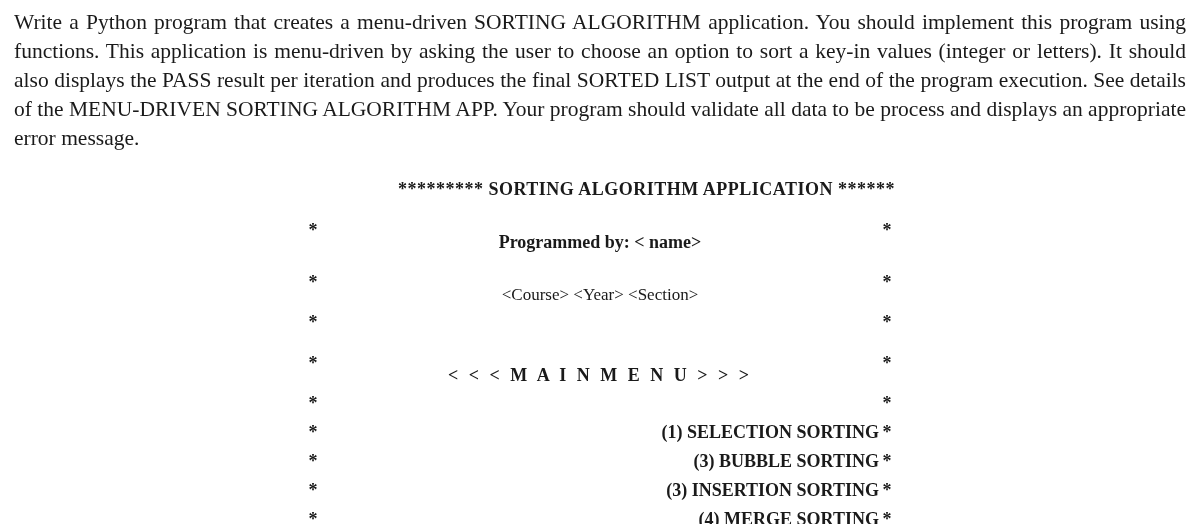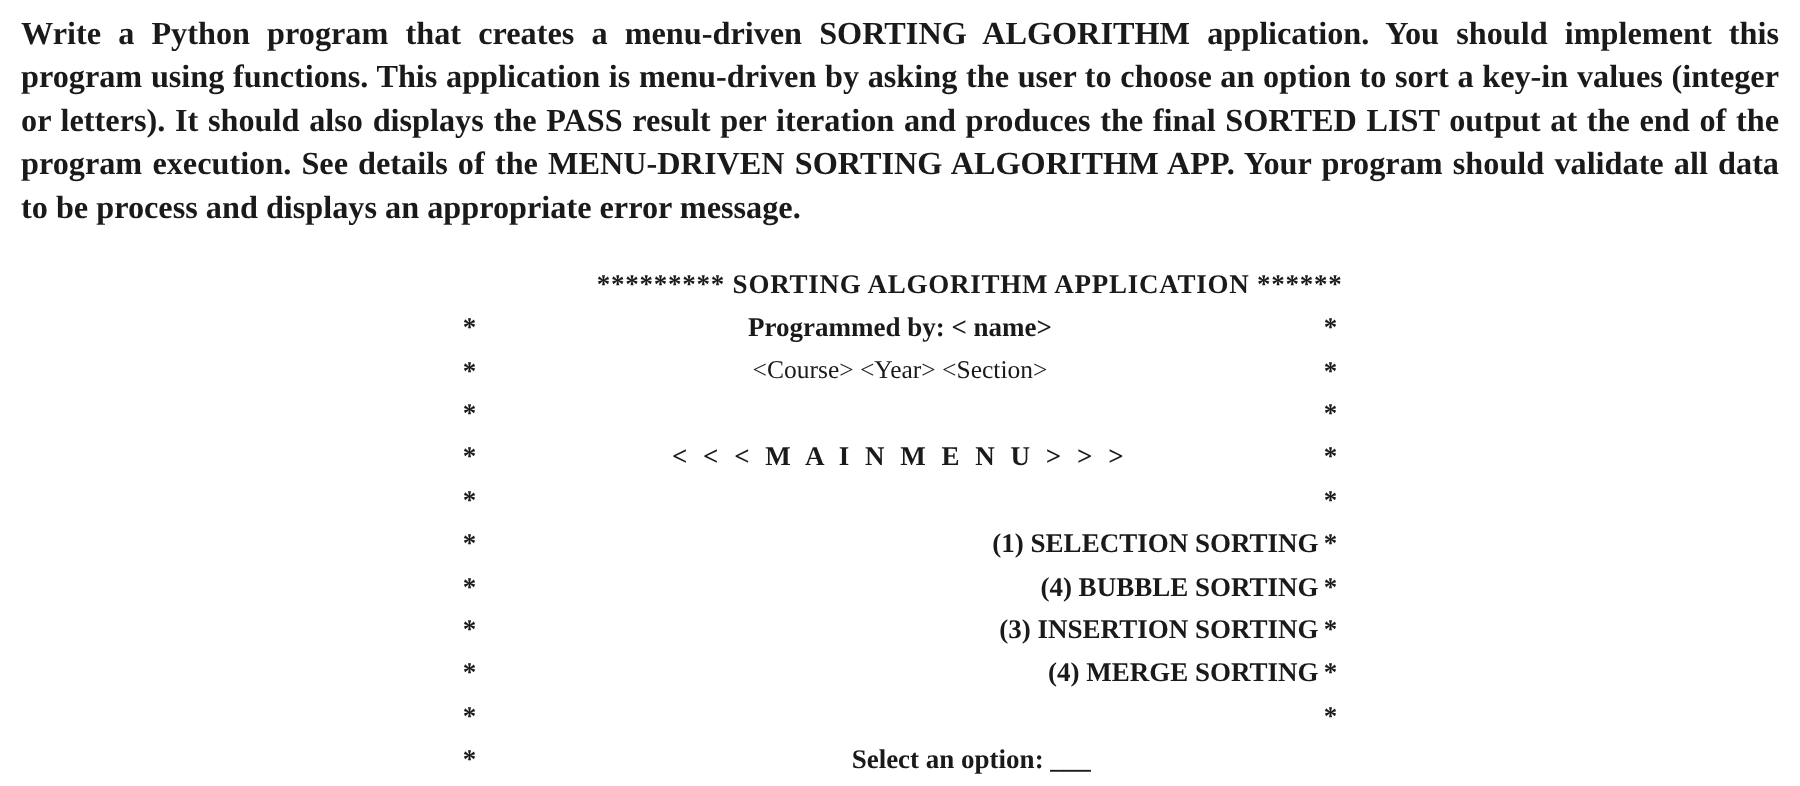--- a/index.html
+++ b/index.html
@@ -13,21 +13,21 @@
       width: 1200px;
       height: 524px;
       padding: 8px 14px;
       color: #1a1a1a;
     }
     .question-text {
       font-size: 21.5px;
       line-height: 1.35;
       text-align: justify;
       margin-bottom: 22px;
-      font-weight: 700;
+      font-weight: 400;
     }
     .menu-box {
       width: 590px;
       margin: 0 auto;
       font-family: Georgia, 'Times New Roman', serif;
       font-size: 18px;
       line-height: 1.6;
       position: relative;
     }
     .menu-top-row {
@@ -45,20 +45,21 @@
     .star-edge {
       width: 16px;
       font-weight: 700;
       font-size: 18px;
       text-align: center;
     }
     .center-content {
       flex: 1;
       text-align: center;
       font-weight: 700;
+      margin-top: 24px;
     }
     .programmed-line {
       font-size: 18px;
       font-weight: 700;
     }
     .course-line {
       font-size: 17px;
       font-weight: 400;
     }
     .main-menu-line {
@@ -125,21 +126,21 @@
   </div>
 
   <div class="menu-line">
     <span class="star-edge">*</span>
     <span class="option-line">(1)  SELECTION SORTING</span>
     <span class="star-edge">*</span>
   </div>
 
   <div class="menu-line">
     <span class="star-edge">*</span>
-    <span class="option-line">(4)  BUBBLE SORTING</span>
+    <span class="option-line">(3)  BUBBLE SORTING</span>
     <span class="star-edge">*</span>
   </div>
 
   <div class="menu-line">
     <span class="star-edge">*</span>
     <span class="option-line">(3)  INSERTION SORTING</span>
     <span class="star-edge">*</span>
   </div>
 
   <div class="menu-line">

